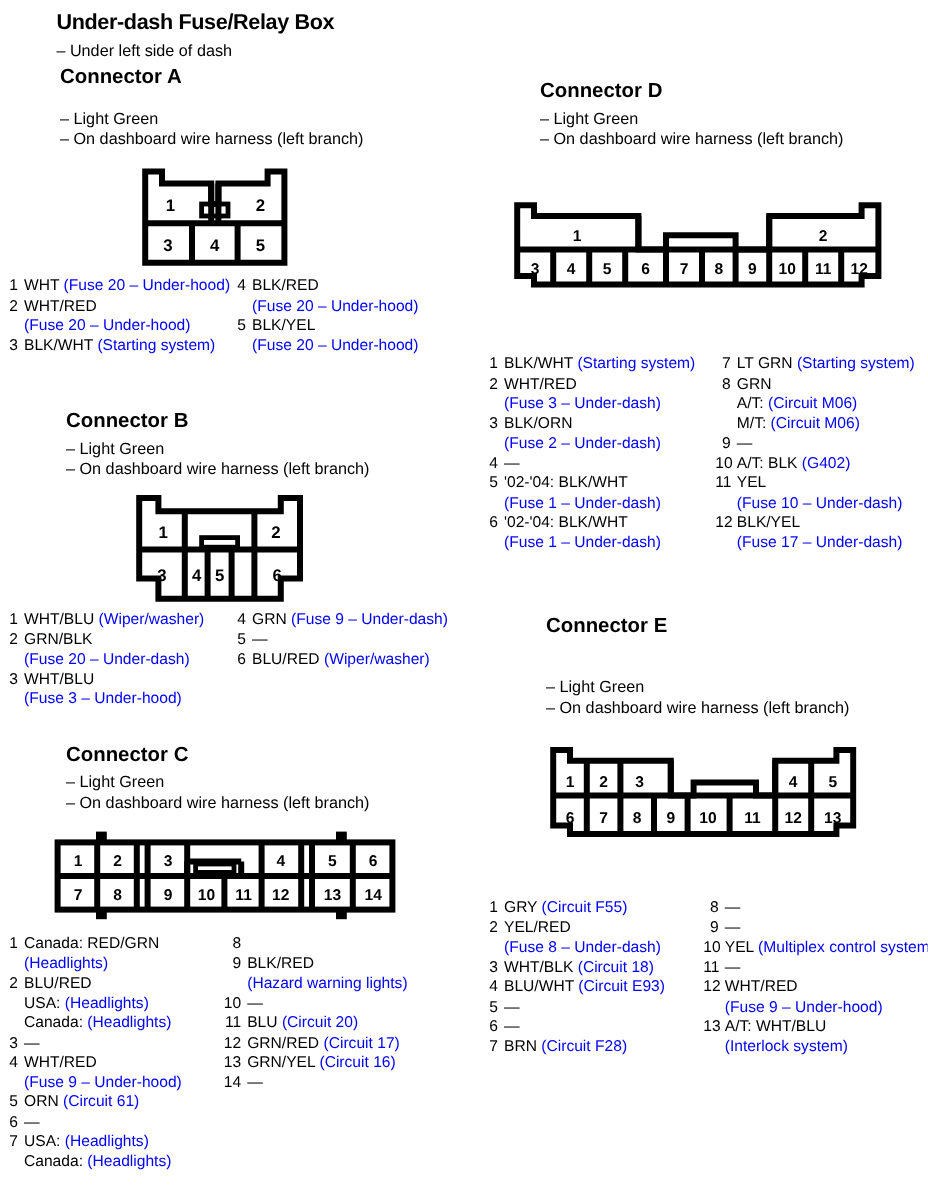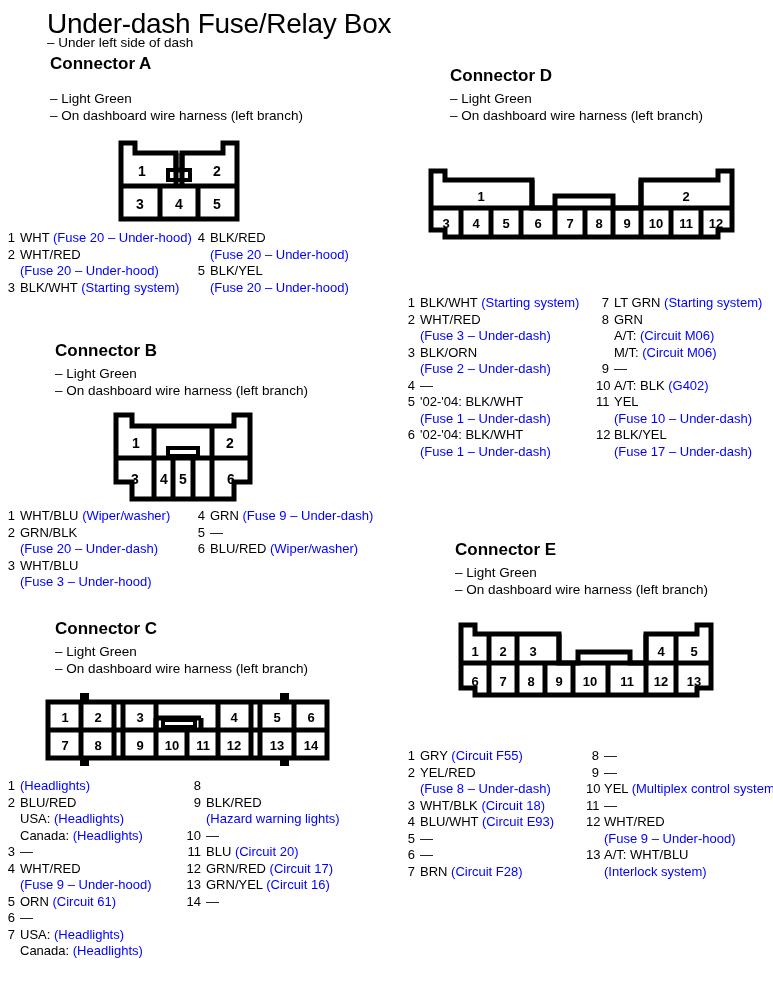--- a/index.html
+++ b/index.html
@@ -12,22 +12,22 @@
     position: relative;
     font-family: "Liberation Sans", sans-serif;
     color: #000000;
     overflow: hidden;
   }
   .page { position: relative; width: 773px; height: 991px; }
 
   
   .main-title {
     position: absolute;
-    font-size: 28px;
-    font-weight: normal;
+    font-size: 18px;
+    font-weight: bold;
     letter-spacing: -0.3px;
     white-space: nowrap;
   }
   .sub-line {
     position: absolute;
     font-size: 13.5px;
     white-space: nowrap;
   }
   .conn-title {
     position: absolute;
@@ -260,20 +260,21 @@
     <text x="158" y="60" font-size="13">11</text>
     <text x="189" y="60" font-size="13">12</text>
     <text x="232" y="60" font-size="13">13</text>
     <text x="266" y="60" font-size="13">14</text>
   </svg>
 
   <div class="pinlist" style="left:6px; top:778px; width:200px;">
     <div class="pin-row">
       <div class="pin-num" style="width:14px;">1</div>
       <div class="pin-body">
+        <div class="pin-line"><span>Canada: RED/GRN</span></div>
         <div class="pin-line"><span class="blue">(Headlights)</span></div>
       </div>
     </div>
     <div class="pin-row">
       <div class="pin-num" style="width:14px;">2</div>
       <div class="pin-body">
         <div class="pin-line"><span>BLU/RED</span></div>
         <div class="pin-line"><span>USA: </span><span class="blue">(Headlights)</span></div>
         <div class="pin-line"><span>Canada: </span><span class="blue">(Headlights)</span></div>
       </div>
@@ -468,21 +469,21 @@
     </div>
     <div class="pin-row">
       <div class="pin-num" style="width:18px;">12</div>
       <div class="pin-body">
         <div class="pin-line"><span>BLK/YEL</span></div>
         <div class="pin-line"><span class="blue">(Fuse 17 – Under-dash)</span></div>
       </div>
     </div>
   </div>
 
-  <div class="conn-title" style="left:455px; top:540px;">Connector E</div>
+  <div class="conn-title" style="left:455px; top:512px;">Connector E</div>
   <div class="sub-line" style="left:455px; top:565px;">– Light Green</div>
   <div class="sub-line" style="left:455px; top:582px;">– On dashboard wire harness (left branch)</div>
 
   <svg class="conn-svg" style="left:458px; top:622px;" width="256" height="76" viewBox="0 0 256 76">
     <path class="body" d="M3,18 L3,3 L17,3 L17,12 L101,12 L101,41 L120,41 L120,30 L172,30 L172,41 L188,41 L188,12 L239,12 L239,3 L253,3 L253,18 L253,66 L239,66 L239,73 L17,73 L17,66 L3,66 Z"></path>
     <line class="divider" x1="3" y1="41" x2="253" y2="41"></line>
 
     <line class="divider" x1="31" y1="12" x2="31" y2="41"></line>
     <line class="divider" x1="59" y1="12" x2="59" y2="41"></line>
     <line class="divider" x1="101" y1="12" x2="101" y2="41"></line>

